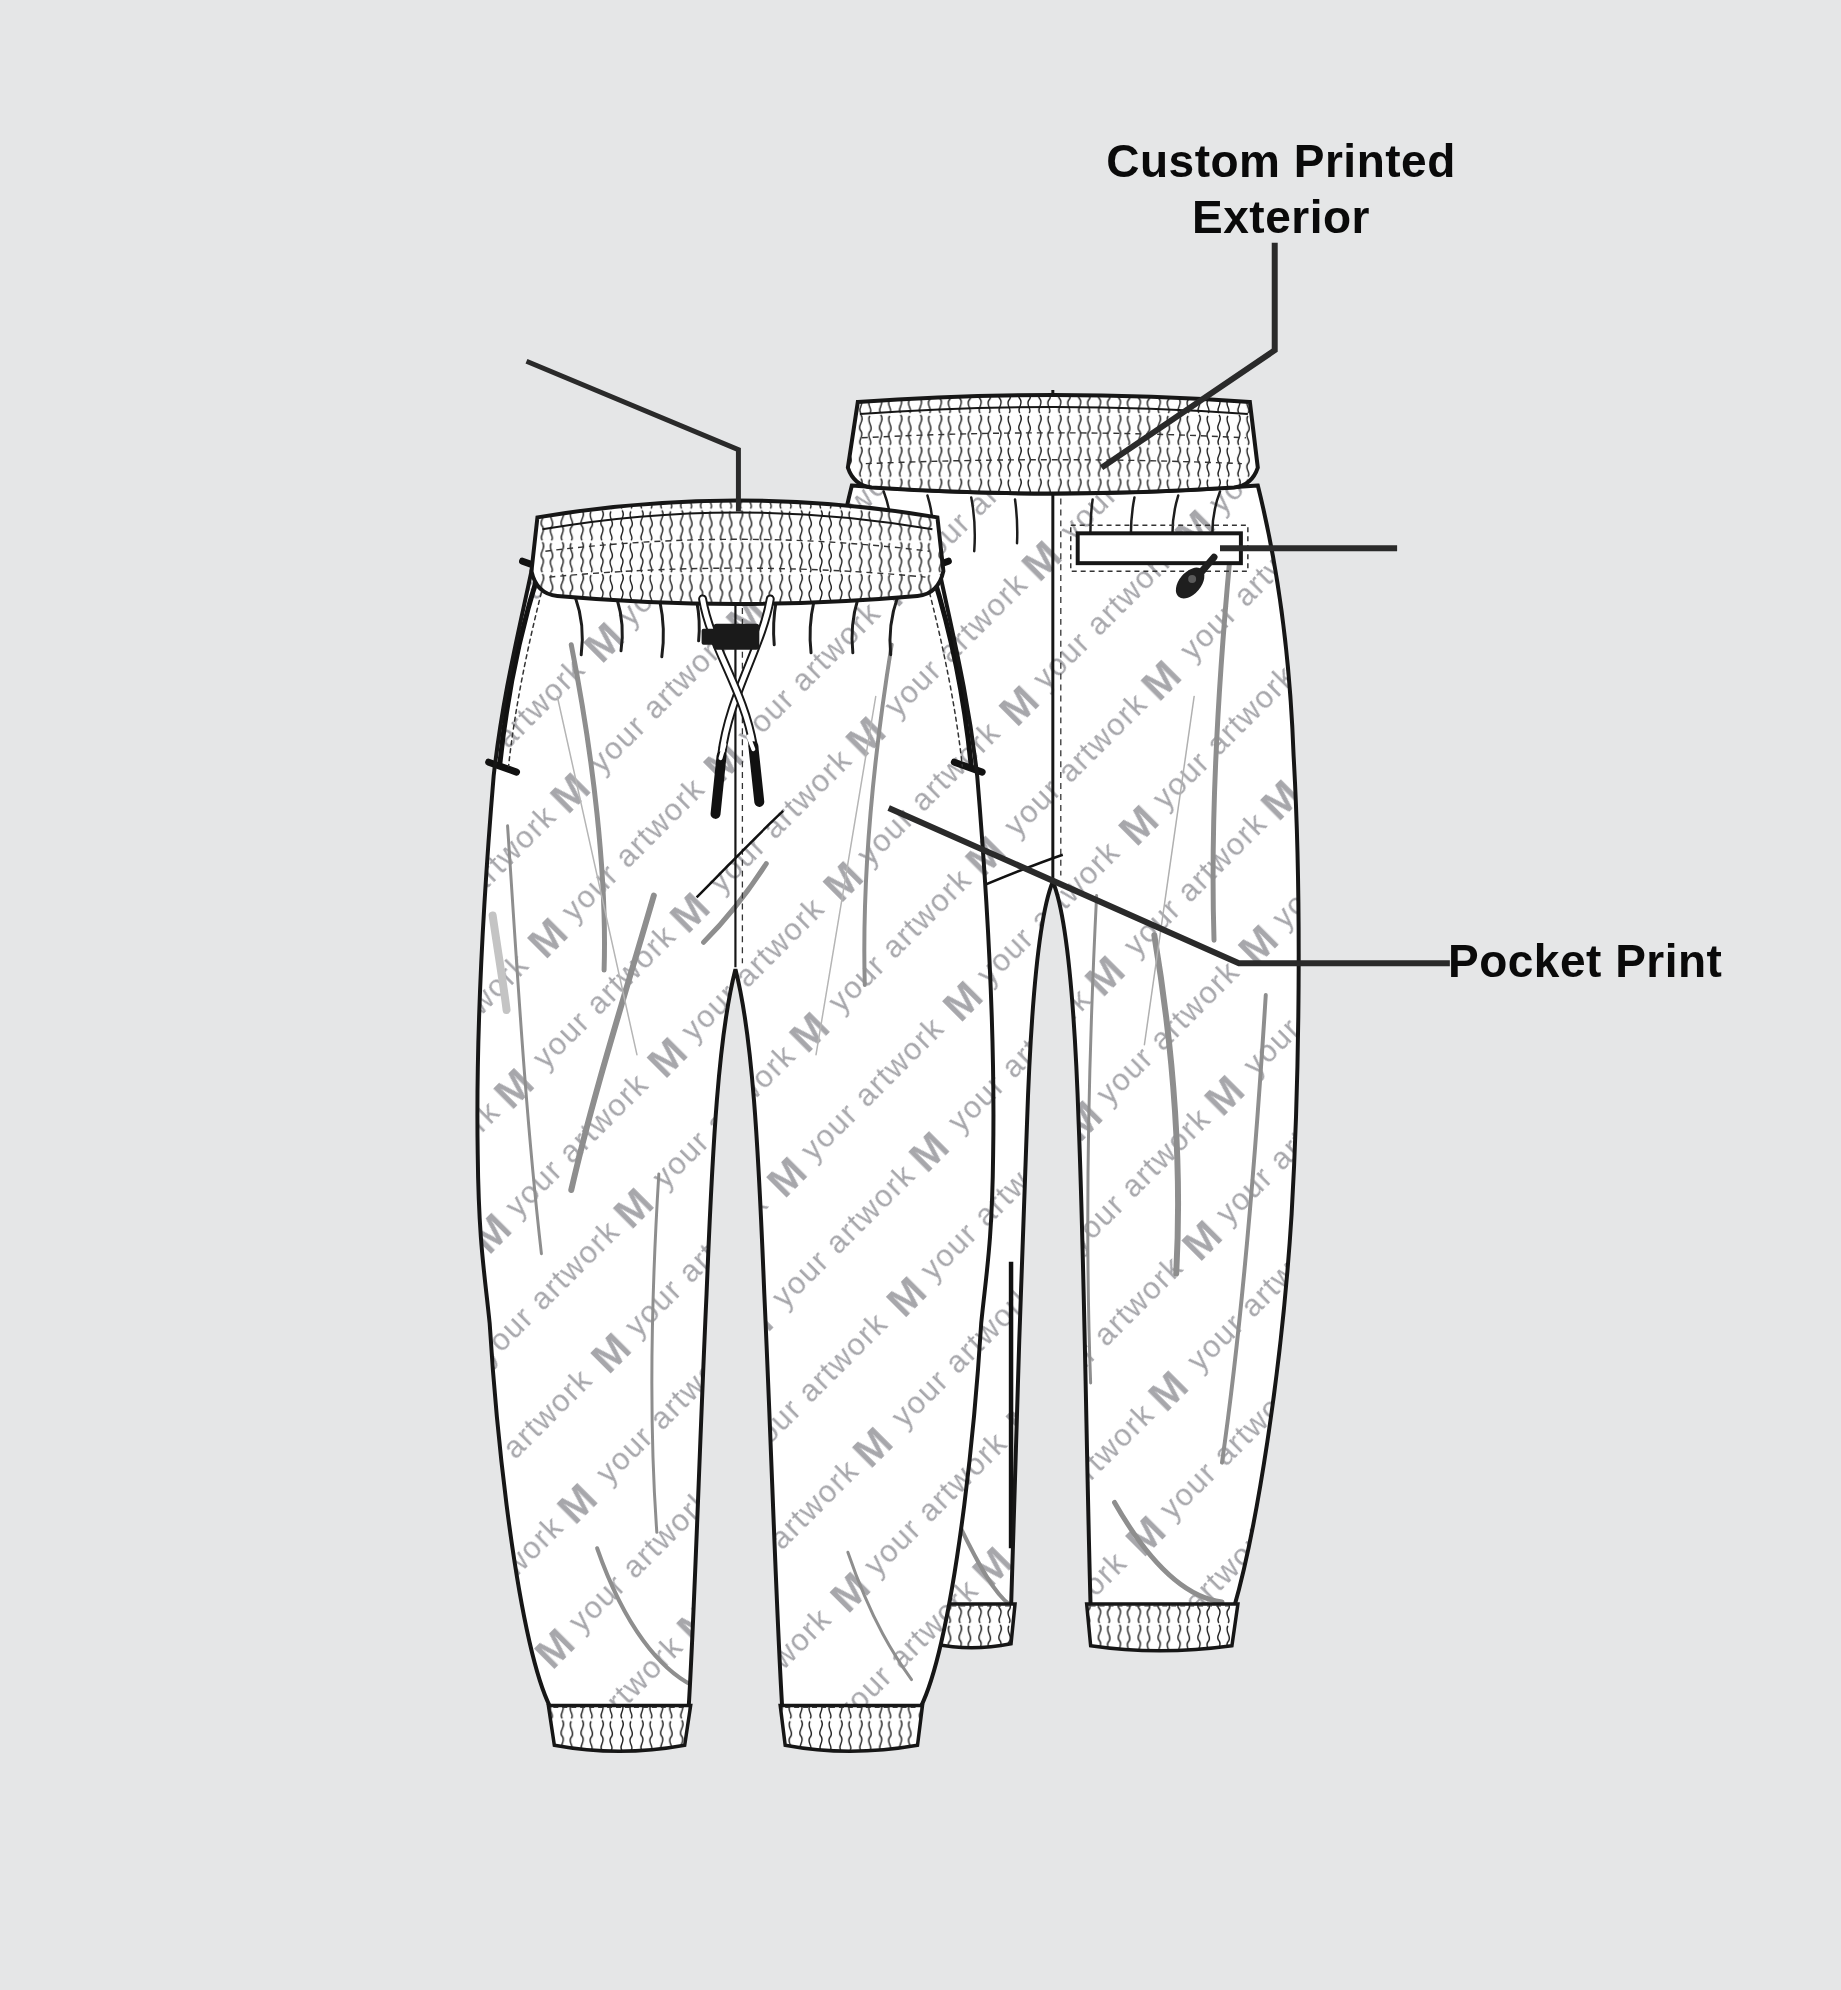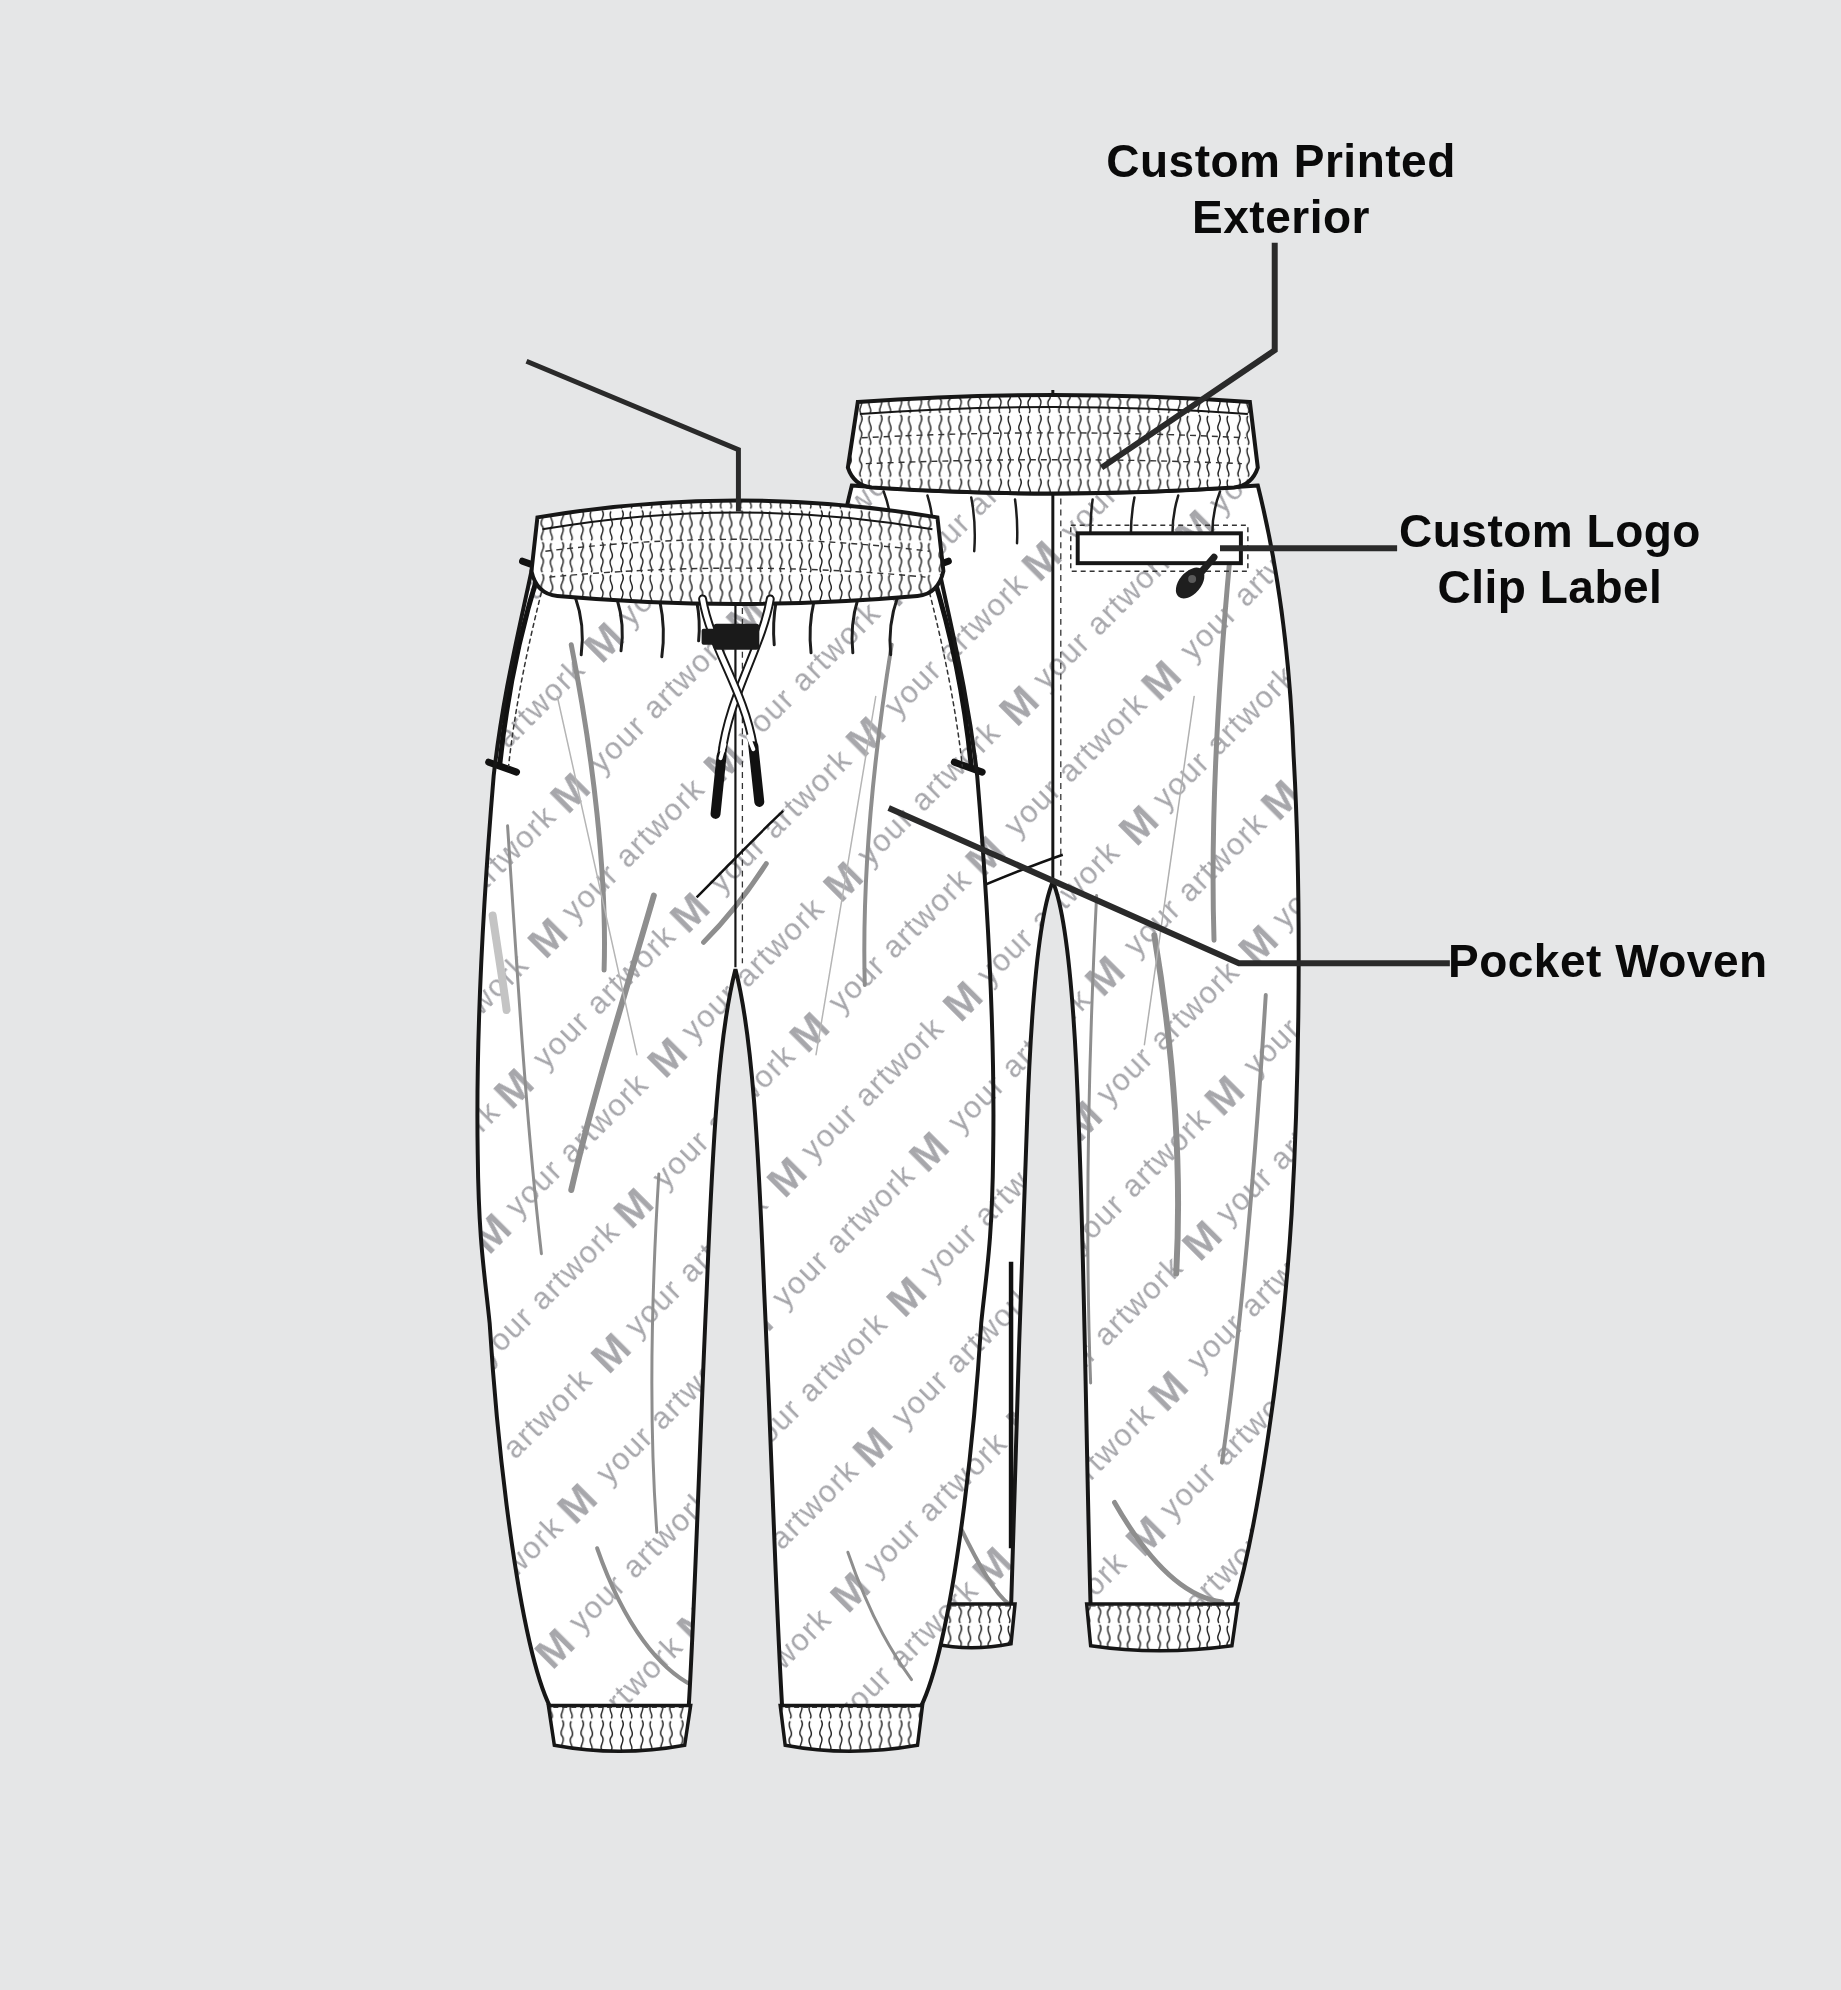--- a/index.html
+++ b/index.html
@@ -242,19 +242,17 @@
     <polyline points="529,363 742,452 742,514" stroke-width="5"></polyline>
     <polyline points="1226,551 1404,551"></polyline>
     <polyline points="893,812 1245,968 1457,968"></polyline>
   </g>
 </svg>
 
 <div class="callout centered" style="left:1281px;top:133px;">Custom Printed
 Exterior</div>
 
 
-<div class="callout centered" style="left:1550px;top:503px;">Custom Logo
-Clip Label</div>
-
-<div class="callout" style="left:1448px;top:933px;">Pocket Woven</div>
+
+<div class="callout" style="left:1448px;top:933px;">Pocket Print</div>
 
 </div>
 
 
 </body></html>

